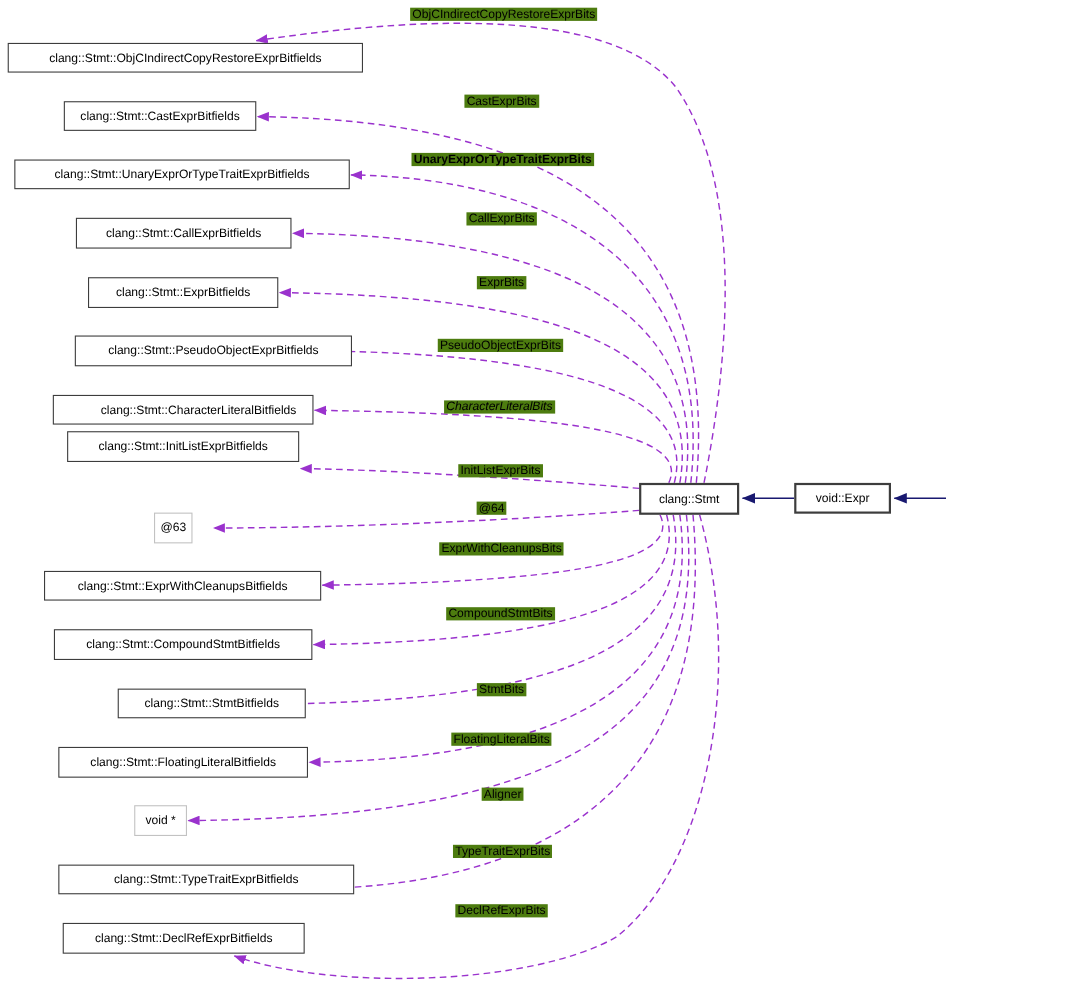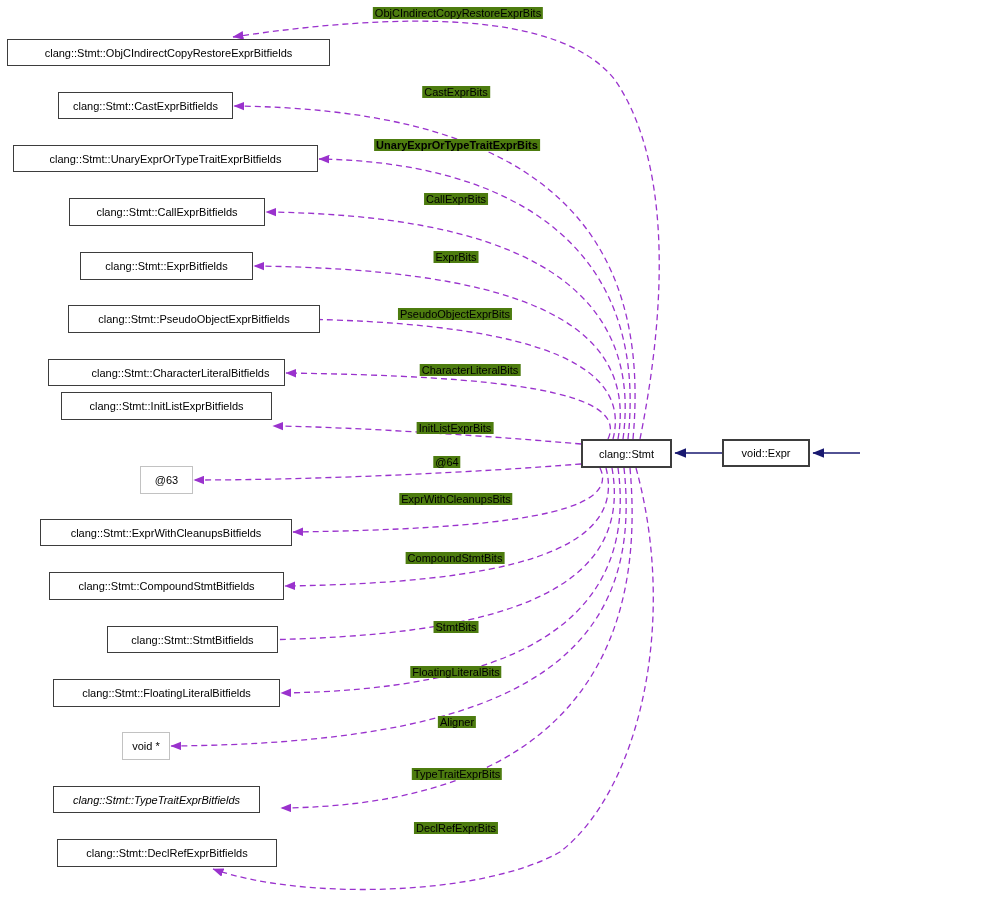--- a/index.html
+++ b/index.html
@@ -64,39 +64,39 @@
   </svg>
 
   <div class="node" style="left:7px;top:39px;width:323px;height:27px;">clang::Stmt::ObjCIndirectCopyRestoreExprBitfields</div>
   <div class="node" style="left:58px;top:92px;width:175px;height:27px;">clang::Stmt::CastExprBitfields</div>
   <div class="node" style="left:13px;top:145px;width:305px;height:27px;">clang::Stmt::UnaryExprOrTypeTraitExprBitfields</div>
   <div class="node" style="left:69px;top:198px;width:196px;height:28px;">clang::Stmt::CallExprBitfields</div>
   <div class="node" style="left:80px;top:252px;width:173px;height:28px;">clang::Stmt::ExprBitfields</div>
   <div class="node" style="left:40px;top:305px;width:252px;height:28px;margin-left:28px;">clang::Stmt::PseudoObjectExprBitfields</div>
   <div class="node" style="left:48px;top:359px;width:237px;height:27px;padding-left:28px;">clang::Stmt::CharacterLiteralBitfields</div>
   <div class="node" style="left:61px;top:392px;width:211px;height:28px;">clang::Stmt::InitListExprBitfields</div>
-  <div class="node anon" style="left:140px;top:466px;width:53px;height:28px;">@63</div>
+  <div class="node anon" style="left:140px;top:466px;width:35px;height:28px;">@63</div>
   <div class="node" style="left:40px;top:519px;width:252px;height:27px;">clang::Stmt::ExprWithCleanupsBitfields</div>
   <div class="node" style="left:49px;top:572px;width:235px;height:28px;">clang::Stmt::CompoundStmtBitfields</div>
   <div class="node" style="left:81px;top:626px;width:171px;height:27px;margin-left:26px;">clang::Stmt::StmtBitfields</div>
   <div class="node" style="left:53px;top:679px;width:227px;height:28px;">clang::Stmt::FloatingLiteralBitfields</div>
   <div class="node anon" style="left:122px;top:732px;width:48px;height:28px;">void *</div>
-  <div class="node" style="left:53px;top:786px;width:207px;height:27px;font-style:italic;">clang::Stmt::TypeTraitExprBitfields</div>
+  <div class="node" style="left:53px;top:786px;width:269px;height:27px;">clang::Stmt::TypeTraitExprBitfields</div>
   <div class="node" style="left:57px;top:839px;width:220px;height:28px;">clang::Stmt::DeclRefExprBitfields</div>
 
   <div class="node main" style="left:581px;top:439px;width:91px;height:29px;">clang::Stmt</div>
   <div class="node main" style="left:722px;top:439px;width:88px;height:28px;">void::Expr</div>
 
   <div class="edge-label" style="left:458px;top:13px;">ObjCIndirectCopyRestoreExprBits</div>
   <div class="edge-label" style="left:456px;top:92px;">CastExprBits</div>
   <div class="edge-label" style="left:457px;top:145px;font-weight:bold;">UnaryExprOrTypeTraitExprBits</div>
   <div class="edge-label" style="left:456px;top:199px;">CallExprBits</div>
   <div class="edge-label" style="left:456px;top:257px;">ExprBits</div>
   <div class="edge-label" style="left:455px;top:314px;">PseudoObjectExprBits</div>
-  <div class="edge-label" style="left:470px;top:370px;">CharacterLiteralBits</div>
+  <div class="edge-label" style="left:454px;top:370px;font-style:italic;">CharacterLiteralBits</div>
   <div class="edge-label" style="left:455px;top:428px;">InitListExprBits</div>
   <div class="edge-label" style="left:447px;top:462px;">@64</div>
   <div class="edge-label" style="left:456px;top:499px;">ExprWithCleanupsBits</div>
   <div class="edge-label" style="left:455px;top:558px;">CompoundStmtBits</div>
   <div class="edge-label" style="left:456px;top:627px;">StmtBits</div>
   <div class="edge-label" style="left:456px;top:672px;">FloatingLiteralBits</div>
   <div class="edge-label" style="left:457px;top:722px;">Aligner</div>
   <div class="edge-label" style="left:457px;top:774px;">TypeTraitExprBits</div>
   <div class="edge-label" style="left:456px;top:828px;">DeclRefExprBits</div>
 

